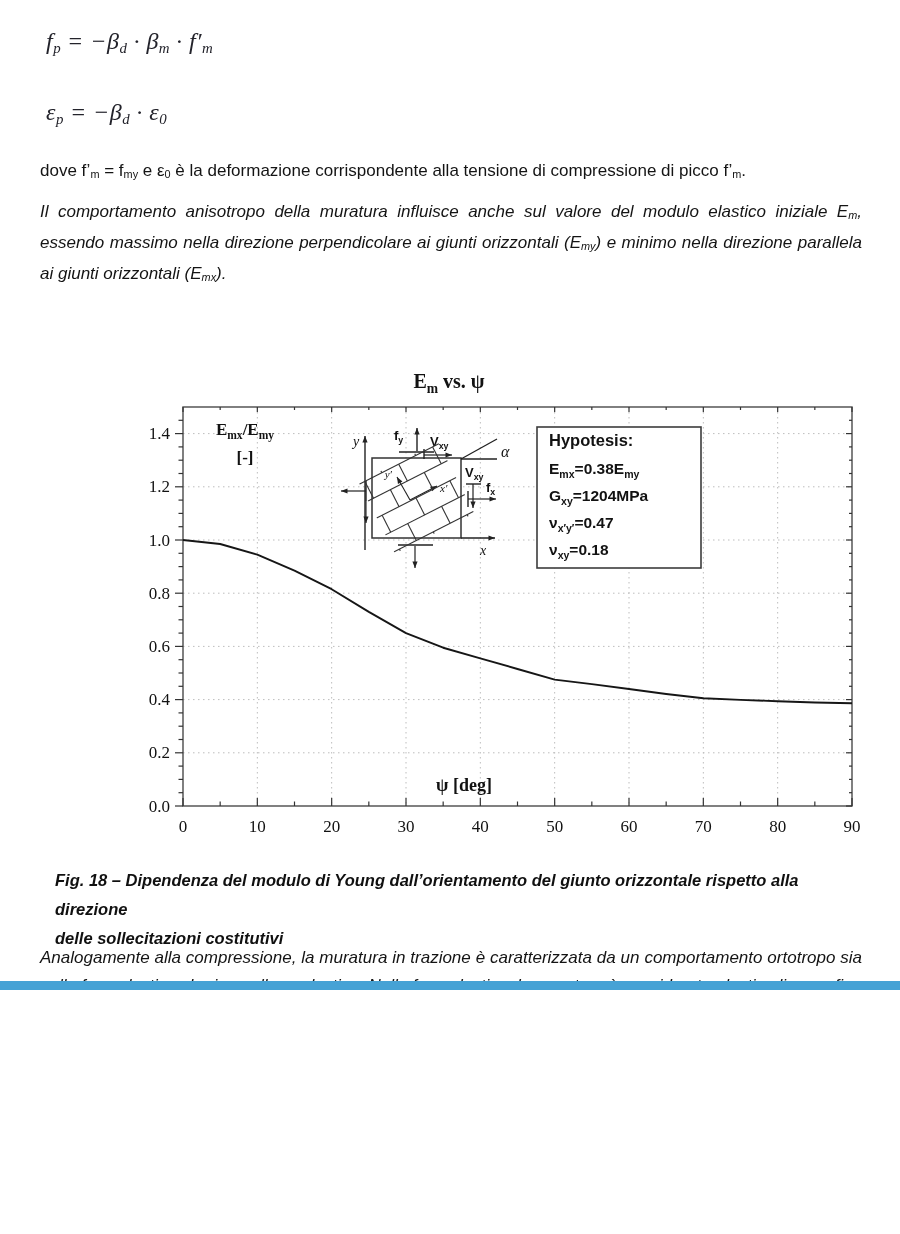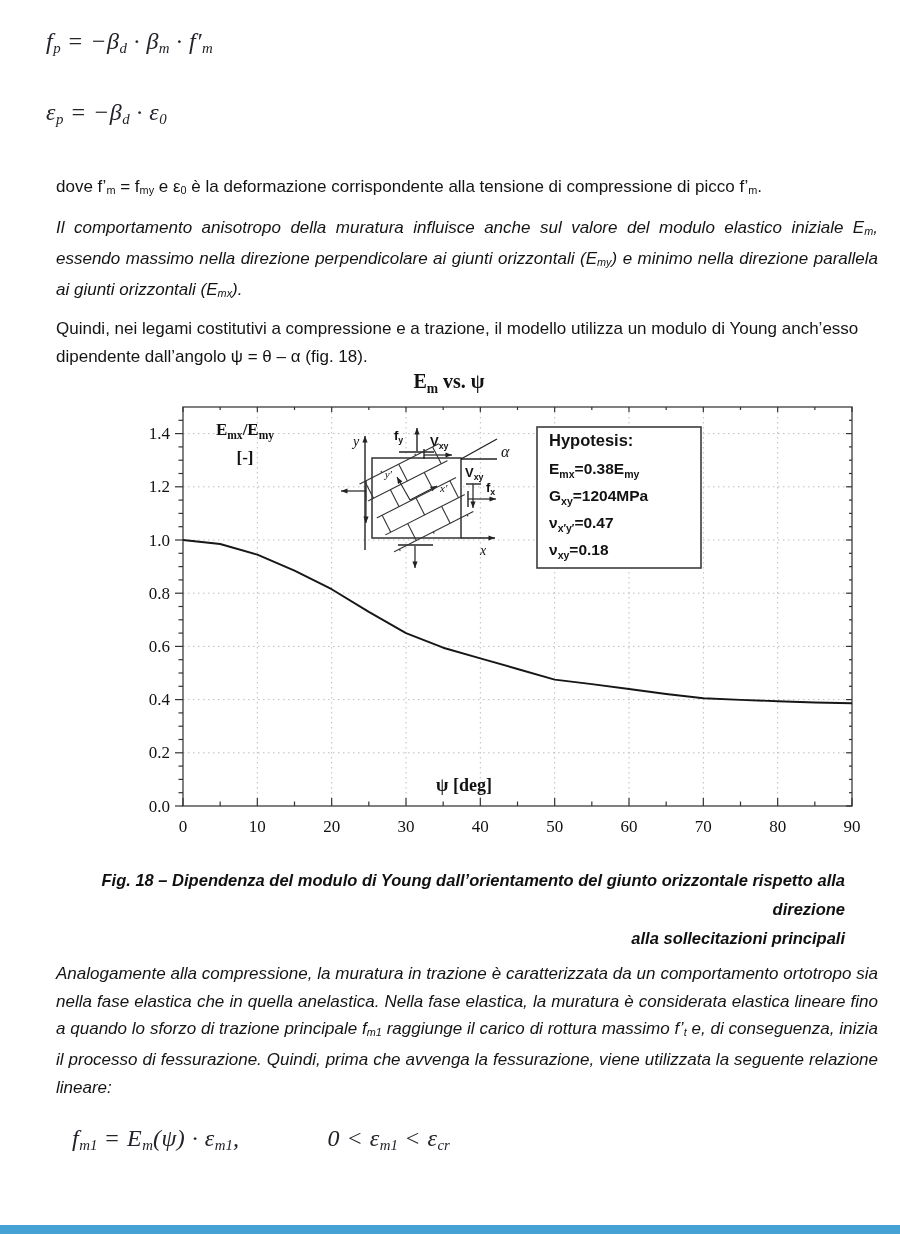--- a/index.html
+++ b/index.html
@@ -1,44 +1,43 @@
 <!DOCTYPE html>
 <html><head>
 <meta charset="utf-8">
 <style>
   html,body{margin:0;padding:0;background:#fff;}
-  .page{position:relative;width:900px;height:1234px;background:#ffffff;overflow:hidden;
+  .page{position:relative;width:900px;height:990px;background:#ffffff;overflow:hidden;
         font-family:"Liberation Sans",sans-serif;color:#161616;}
   .formula{position:absolute;font-family:"Liberation Serif",serif;font-style:italic;
            font-size:24px;color:#23232b;white-space:pre;letter-spacing:.5px;}
   .formula sub{font-size:.62em;font-style:italic;vertical-align:-0.25em;letter-spacing:0;}
   .body-par{position:absolute;left:40px;width:822px;font-size:17px;line-height:27.5px;
-            margin:16px;color:#141414;}
+            margin:0;color:#141414;}
   .just{text-align:justify;font-style:italic;}
   .body-par sub{font-size:.64em;vertical-align:-0.15em;}
-  .caption{position:absolute;left:55px;width:790px;text-align:right;font-style:italic;
+  .caption{position:absolute;left:55px;width:790px;text-align:left;font-style:italic;
            font-weight:bold;font-size:16.5px;line-height:29px;color:#101010;}
   .caption span{display:block;}
   #chart{position:absolute;left:0;top:358px;}
   .bottom-bar{position:absolute;left:0;bottom:0;width:900px;height:9px;}
 </style>
 </head>
 <body>
 
 <div class="page">
 
   <div class="formula" style="left:46px;top:28px;">f<sub>p</sub> = −β<sub>d</sub> · β<sub>m</sub> · f′<sub>m</sub></div>
 
   <div class="formula" style="left:46px;top:99px;">ε<sub>p</sub> = −β<sub>d</sub> · ε<sub>0</sub></div>
 
   <p class="body-par" style="top:157px;">dove f’<sub>m</sub> = f<sub>my</sub> e ε<sub>0</sub> è la deformazione corrispondente alla tensione di compressione di picco f’<sub>m</sub>.</p>
 
   <p class="body-par just" style="top:198px;">Il comportamento anisotropo della muratura influisce anche sul valore del modulo elastico iniziale E<sub>m</sub>, essendo massimo nella direzione perpendicolare ai giunti orizzontali (E<sub>my</sub>) e minimo nella direzione parallela ai giunti orizzontali (E<sub>mx</sub>).</p>
 
-  <p class="body-par" style="top:299px;">Quindi, nei legami costitutivi a compressione e a trazione, il modello utilizza un modulo di Young anch’esso dipendente dall’angolo ψ = θ – α (fig. 18).</p>
 
   <svg id="chart" width="900" height="500" viewBox="0 0 900 500">
       <g stroke="#bdbdbd" stroke-width="1" stroke-dasharray="1.5 3.5">
         <line x1="257.3333333333333" y1="49" x2="257.3333333333333" y2="448"></line>
         <line x1="331.66666666666663" y1="49" x2="331.66666666666663" y2="448"></line>
         <line x1="406" y1="49" x2="406" y2="448"></line>
         <line x1="480.3333333333333" y1="49" x2="480.3333333333333" y2="448"></line>
         <line x1="554.6666666666667" y1="49" x2="554.6666666666667" y2="448"></line>
         <line x1="629" y1="49" x2="629" y2="448"></line>
         <line x1="703.3333333333334" y1="49" x2="703.3333333333334" y2="448"></line>
@@ -306,21 +305,21 @@
         <text x="549" y="88" font-family="&quot;Liberation Sans&quot;,sans-serif" font-size="16.5" fill="#121212" text-anchor="start" font-weight="bold" font-style="normal"><tspan dy="0">Hypotesis:</tspan></text>
         <text x="549" y="116" font-family="&quot;Liberation Sans&quot;,sans-serif" font-size="15.5" fill="#121212" text-anchor="start" font-weight="bold" font-style="normal"><tspan dy="0">E</tspan><tspan dy="4.03" font-size="0.68em">mx</tspan><tspan dy="-4.03">=0.38E</tspan><tspan dy="4.03" font-size="0.68em">my</tspan></text>
         <text x="549" y="143" font-family="&quot;Liberation Sans&quot;,sans-serif" font-size="15.5" fill="#121212" text-anchor="start" font-weight="bold" font-style="normal"><tspan dy="0">G</tspan><tspan dy="4.03" font-size="0.68em">xy</tspan><tspan dy="-4.03">=1204MPa</tspan></text>
         <text x="549" y="170" font-family="&quot;Liberation Sans&quot;,sans-serif" font-size="15.5" fill="#121212" text-anchor="start" font-weight="bold" font-style="normal"><tspan dy="0">ν</tspan><tspan dy="4.03" font-size="0.68em">x′y′</tspan><tspan dy="-4.03">=0.47</tspan></text>
         <text x="549" y="197" font-family="&quot;Liberation Sans&quot;,sans-serif" font-size="15.5" fill="#121212" text-anchor="start" font-weight="bold" font-style="normal"><tspan dy="0">ν</tspan><tspan dy="4.03" font-size="0.68em">xy</tspan><tspan dy="-4.03">=0.18</tspan></text>
       </g>
     </svg>
 
   <div class="caption" style="top:866px;">
     <span>Fig. 18 – Dipendenza del modulo di Young dall’orientamento del giunto orizzontale rispetto alla direzione</span>
-    <span>alla sollecitazioni principali</span>
+    <span>delle sollecitazioni costitutivi</span>
   </div>
 
   <p class="body-par just" style="top:944px;">Analogamente alla compressione, la muratura in trazione è caratterizzata da un comportamento ortotropo sia nella fase elastica che in quella anelastica. Nella fase elastica, la muratura è considerata elastica lineare fino a quando lo sforzo di trazione principale f<sub>m1</sub> raggiunge il carico di rottura massimo f’<sub>t</sub> e, di conseguenza, inizia il processo di fessurazione. Quindi, prima che avvenga la fessurazione, viene utilizzata la seguente relazione lineare:</p>
 
   <div class="formula" style="left:46px;top:1098px;font-family:Liberation Serif, serif;">
     <span>f<sub>m1</sub> = E<sub>m</sub>(ψ) · ε<sub>m1</sub>,</span><span style="display:inline-block;width:88px;"></span><span>0 &lt; ε<sub>m1</sub> &lt; ε<sub>cr</sub></span>
   </div>
 
   <div class="bottom-bar" style="background: rgb(70, 162, 213);"></div>
 </div>

